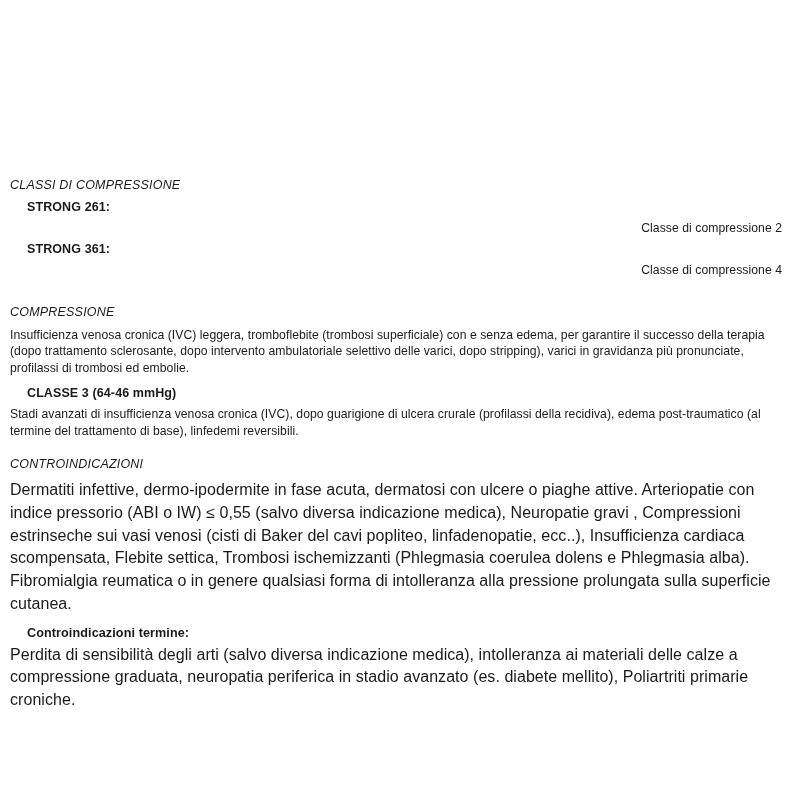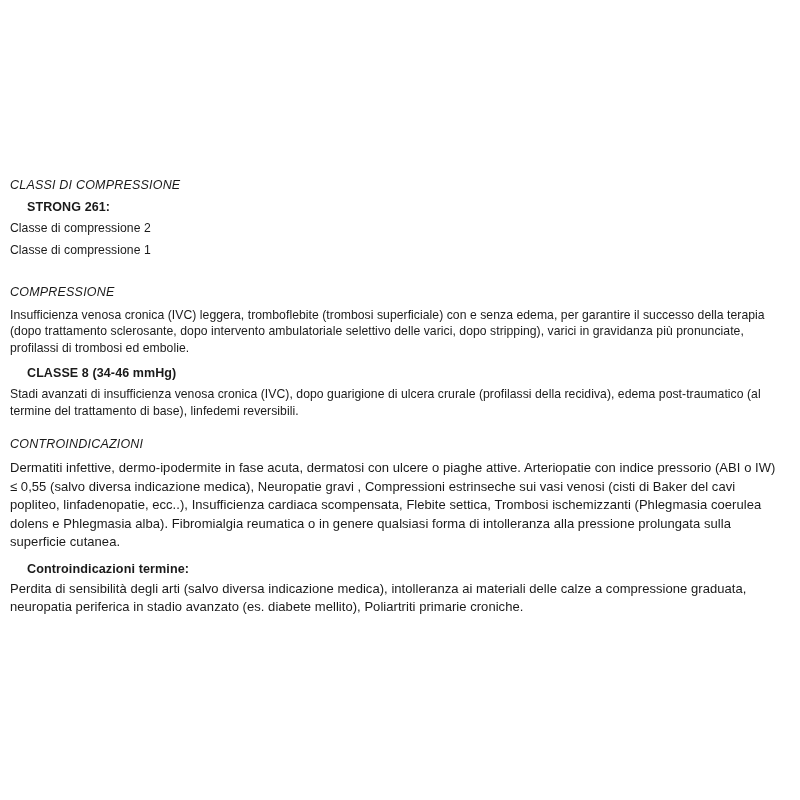--- a/index.html
+++ b/index.html
@@ -38,50 +38,52 @@
     letter-spacing: 0.1px;
   }
   .body-text {
     font-size: 12.2px;
     line-height: 1.35;
     margin: 0 0 10px 0;
     letter-spacing: 0.05px;
   }
   .body-text.tight {
     margin-bottom: 6px;
+    text-align: right;
   }
   .gap-lg { height: 20px; }
   .gap-sm { height: 8px; }
   .block-contro .body-text {
-    font-size: 13px;
+    font-size: 16px;
     line-height: 1.42;
   }
   .block-contro .sub-head {
     font-size: 12.6px;
     margin-bottom: 4px;
   }
 </style>
 </head>
 <body>
 
 <div class="page">
 
   <div class="section">
     <div class="sec-title">CLASSI DI COMPRESSIONE</div>
     <div class="sub-head">STRONG 261:</div>
     <div class="body-text tight">Classe di compressione 2</div>
-    <div class="body-text tight">Classe di compressione 1</div>
+    <div class="sub-head">STRONG 361:</div>
+    <div class="body-text tight">Classe di compressione 4</div>
   </div>
 
   <div class="gap-lg"></div>
 
   <div class="section">
     <div class="sec-title">COMPRESSIONE</div>
     <div class="body-text">Insufficienza venosa cronica (IVC) leggera, tromboflebite (trombosi superficiale) con e senza edema, per garantire il successo della terapia (dopo trattamento sclerosante, dopo intervento ambulatoriale selettivo delle varici, dopo stripping), varici in gravidanza più pronunciate, profilassi di trombosi ed embolie.</div>
-    <div class="sub-head">CLASSE 8 (34-46 mmHg)</div>
+    <div class="sub-head">CLASSE 3 (64-46 mmHg)</div>
     <div class="body-text">Stadi avanzati di insufficienza venosa cronica (IVC), dopo guarigione di ulcera crurale (profilassi della recidiva), edema post-traumatico (al termine del trattamento di base), linfedemi reversibili.</div>
   </div>
 
   <div class="gap-sm"></div>
 
   <div class="section block-contro">
     <div class="sec-title">CONTROINDICAZIONI</div>
     <div class="body-text">Dermatiti infettive, dermo-ipodermite in fase acuta, dermatosi con ulcere o piaghe attive. Arteriopatie con indice pressorio (ABI o IW) ≤ 0,55 (salvo diversa indicazione medica), Neuropatie gravi , Compressioni estrinseche sui vasi venosi (cisti di Baker del cavi popliteo, linfadenopatie, ecc..), Insufficienza cardiaca scompensata, Flebite settica, Trombosi ischemizzanti (Phlegmasia coerulea dolens e Phlegmasia alba). Fibromialgia reumatica o in genere qualsiasi forma di intolleranza alla pressione prolungata sulla superficie cutanea.</div>
     <div class="sub-head">Controindicazioni termine:</div>
     <div class="body-text">Perdita di sensibilità degli arti (salvo diversa indicazione medica), intolleranza ai materiali delle calze a compressione graduata, neuropatia periferica in stadio avanzato (es. diabete mellito), Poliartriti primarie croniche.</div>

